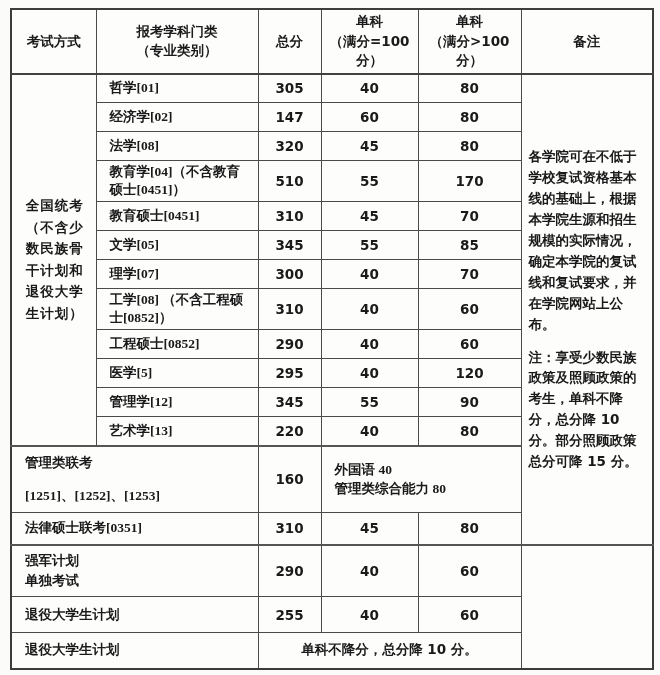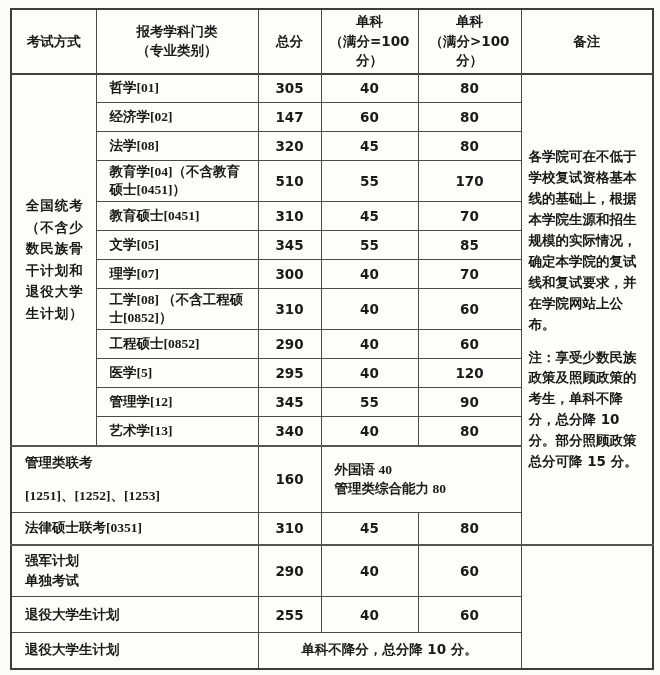--- a/index.html
+++ b/index.html
@@ -167,21 +167,21 @@
     <td class="c">120</td>
   </tr>
   <tr class="r1">
     <td class="l">管理学[12]</td>
     <td class="c">345</td>
     <td class="c">55</td>
     <td class="c">90</td>
   </tr>
   <tr class="r1">
     <td class="l">艺术学[13]</td>
-    <td class="c">340</td>
+    <td class="c">220</td>
     <td class="c">40</td>
     <td class="c">80</td>
   </tr>
 
   <tr class="mj thick-top">
     <td class="l pre mj-label" colspan="2">管理类联考
 
 [1251]、[1252]、[1253]</td>
     <td class="c">160</td>
     <td class="l pre" colspan="2">外国语 40

